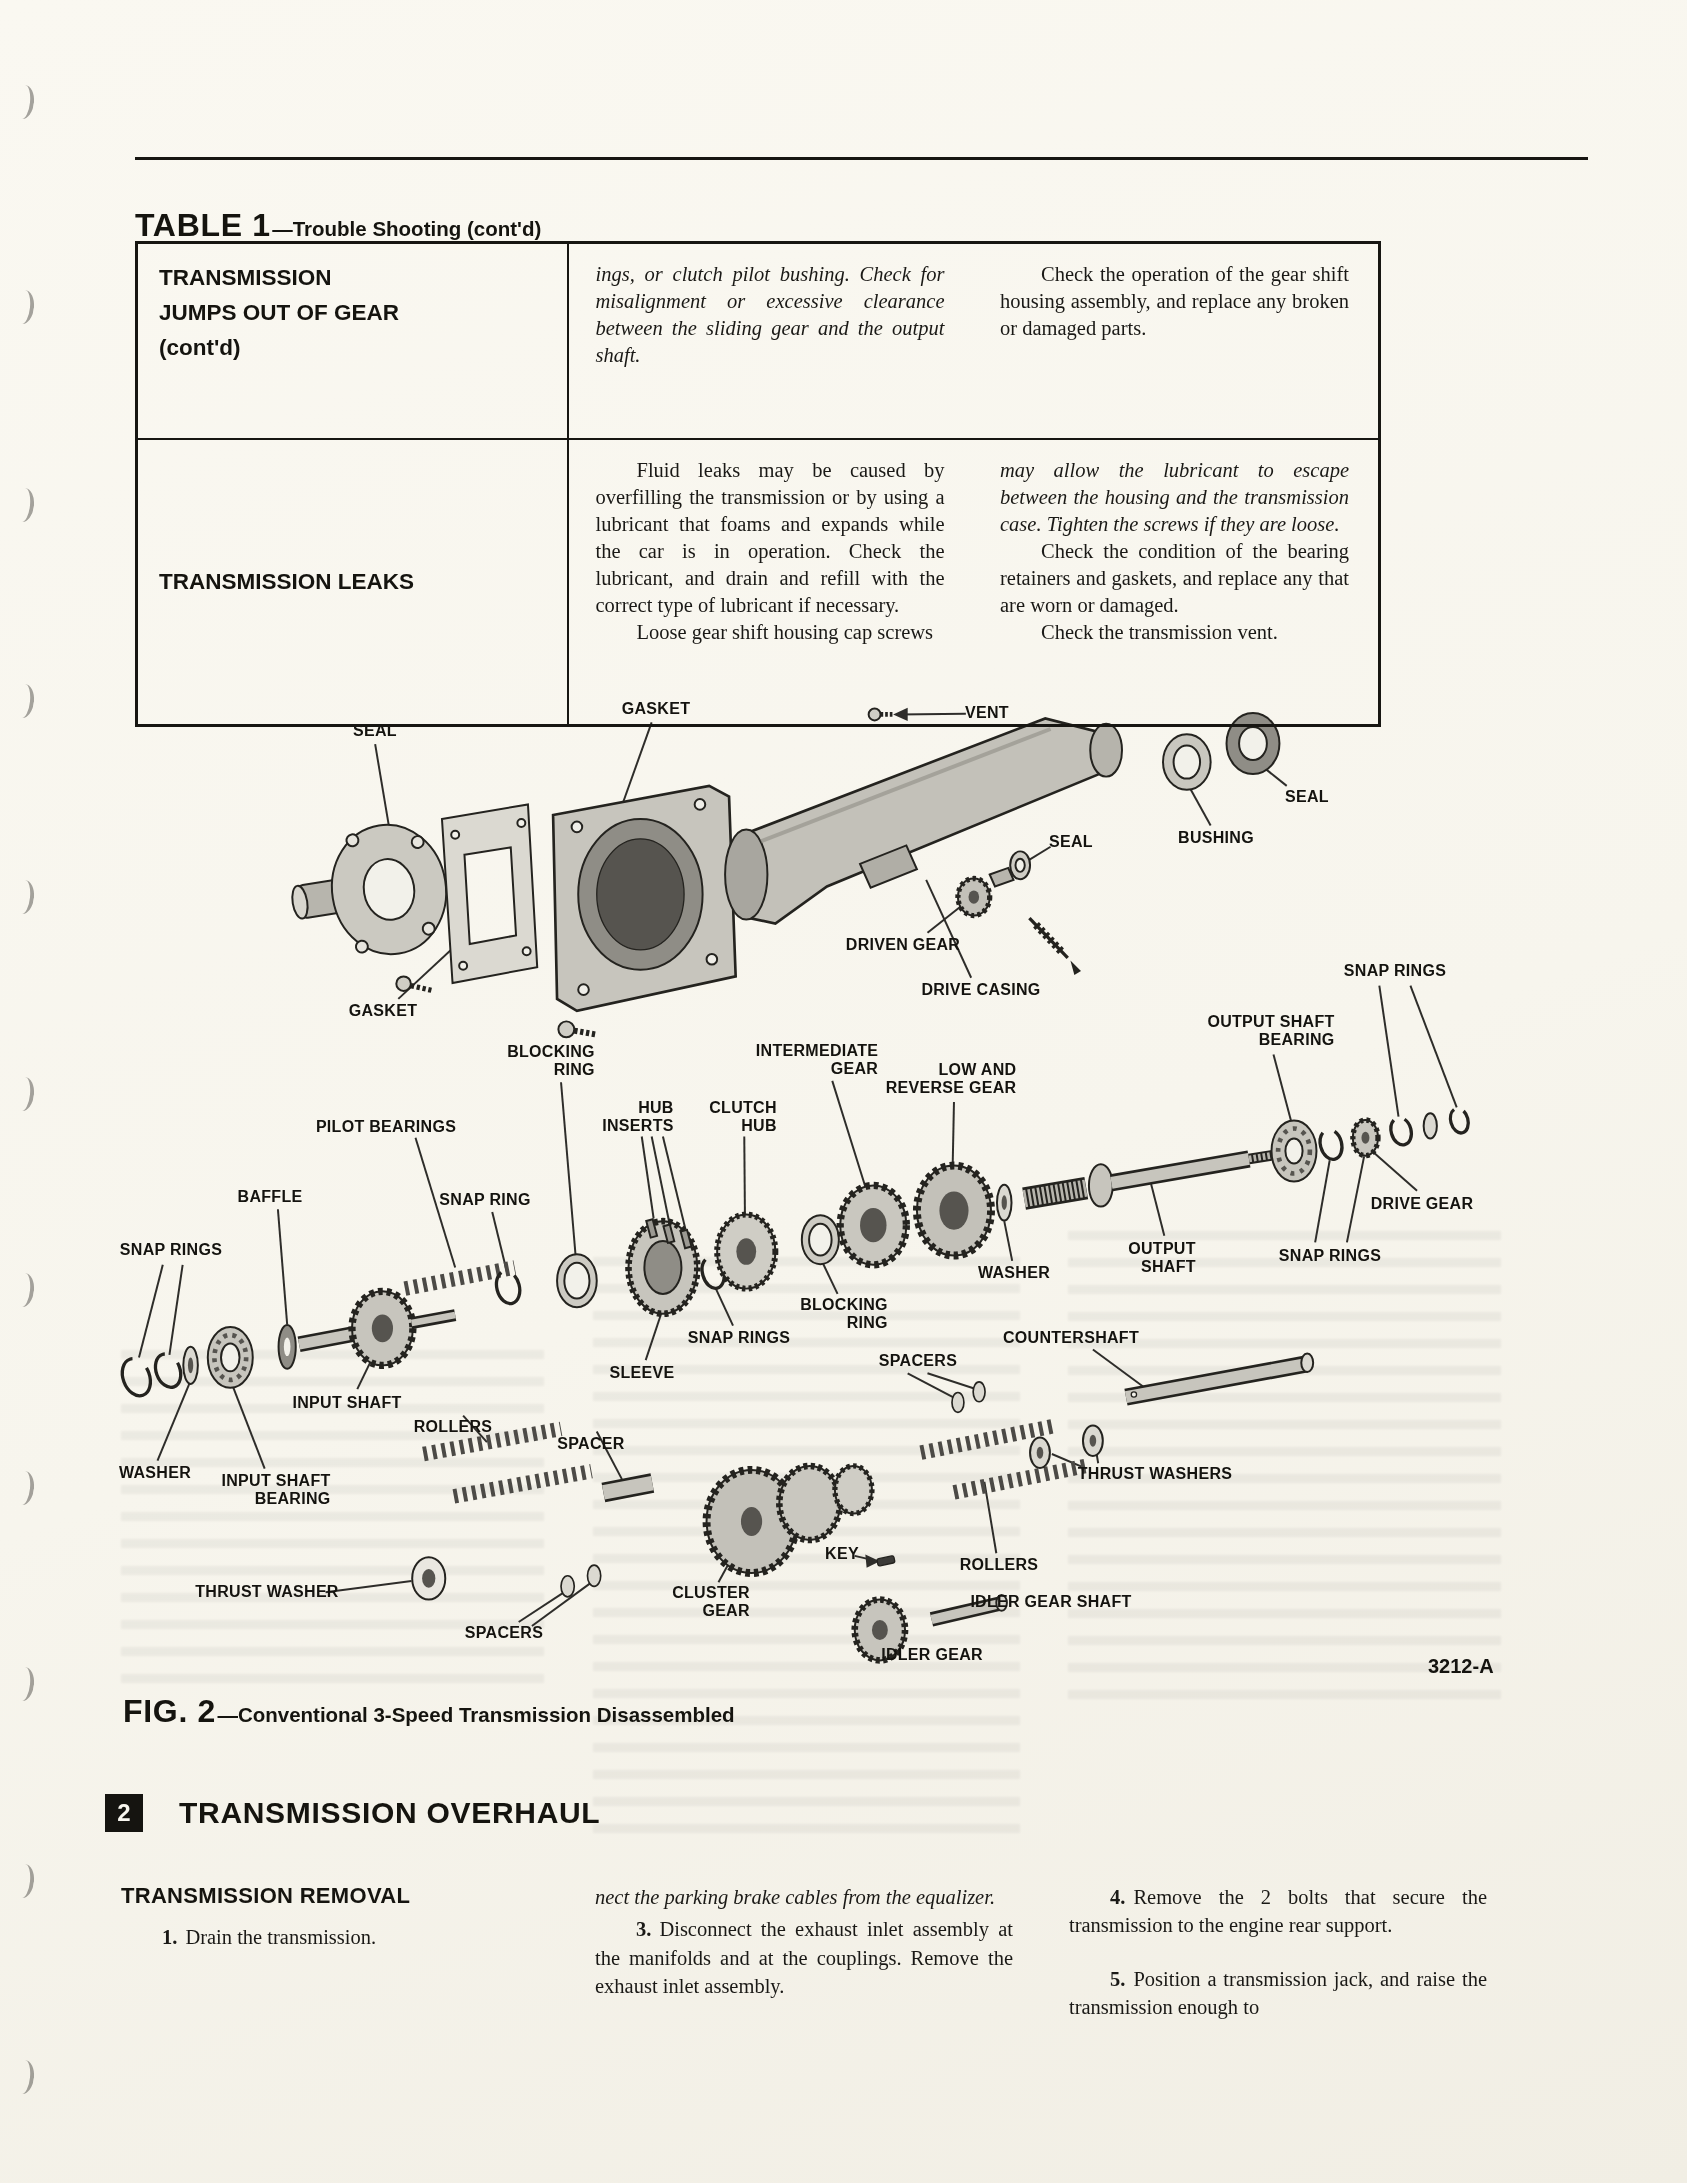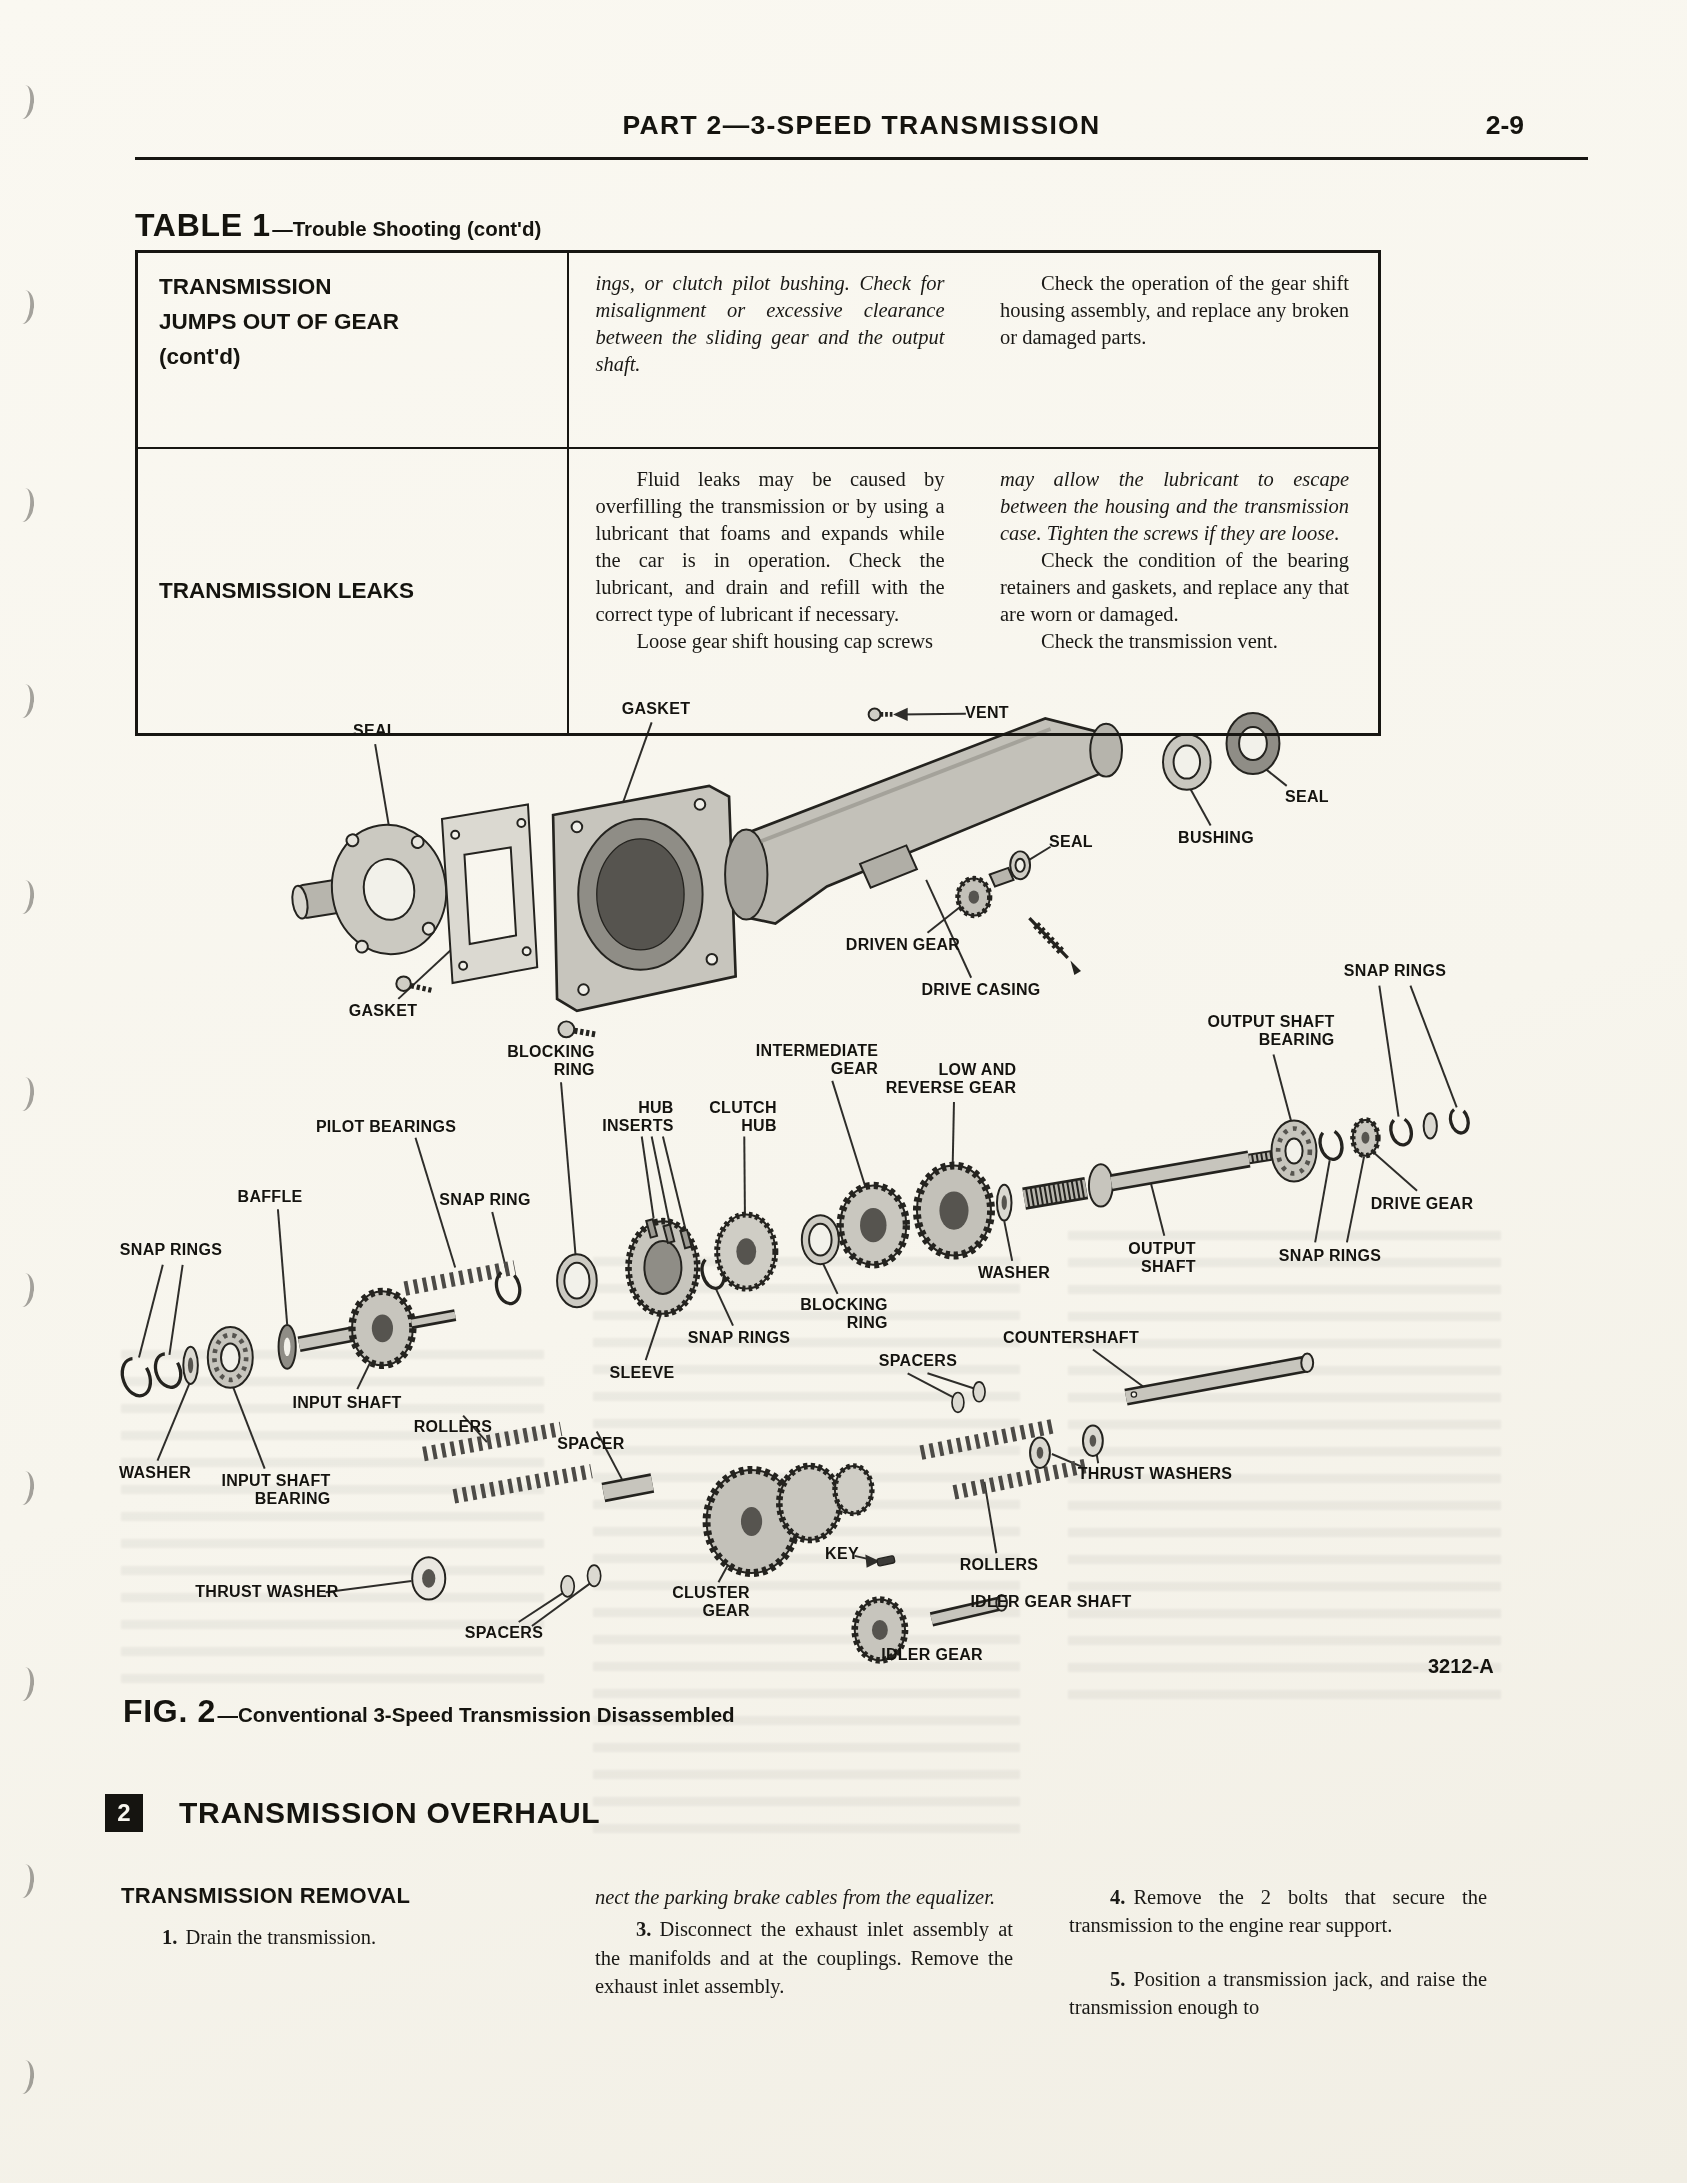--- a/index.html
+++ b/index.html
@@ -14,21 +14,21 @@
   
   .header{position:absolute;left:135px;top:110px;width:1453px;height:36px;z-index:5;}
   .header-title{position:absolute;left:0;right:0;text-align:center;
                 font:700 26.5px "Liberation Sans",sans-serif;letter-spacing:1.3px;color:#15140f;}
   .page-num{position:absolute;right:64px;top:0;font:700 26.5px "Liberation Sans",sans-serif;color:#15140f;}
   .rule{position:absolute;left:135px;top:157px;width:1453px;height:3.3px;background:#17161277;background:#171612;z-index:5;}
   
   .table-block{position:absolute;left:135px;top:209px;width:1246px;z-index:5;}
   .big-label{font:700 32px/1 "Liberation Sans",sans-serif;letter-spacing:0.7px;color:#15140f;}
   .title-rest{font:700 20.5px/1 "Liberation Sans",sans-serif;color:#15140f;margin-left:1.3px;}
-  .ts-table{margin-top:9px;border:3.3px solid #171612;background:transparent;}
+  .ts-table{margin-top:0;border:3.3px solid #171612;background:transparent;}
   .ts-row{display:grid;grid-template-columns:431px 1fr 1fr;}
   .ts-row1{border-top:2.6px solid #171612;}
   .ts-cond{border-right:2.6px solid #171612;font:700 22.5px/1.55 "Liberation Sans",sans-serif;
            padding:17px 13.2px 17px 21px;white-space:pre-line;color:#15140f;min-height:0;}
   .ts-cond.center{display:flex;align-items:center;}
   .ts-cell{padding:17px 29px 17px 26.5px;}
   .ts-cell p{margin:0;font-size:20.5px;line-height:1.32;text-align:justify;}
   .ind{text-indent:2em;}
   .noind{text-indent:0;font-style:italic;}
   .ts-row0 .ts-cond,.ts-row0 .ts-cell{min-height:160px;}
@@ -67,24 +67,20 @@
   <div class="bmark" style="top:1273px"></div>
   <div class="bmark" style="top:1471px"></div>
   <div class="bmark" style="top:1667px"></div>
   <div class="bmark" style="top:1864px"></div>
   <div class="bmark" style="top:2060px"></div>
 
   <div class="ghost" style="left:1068px;top:1231px;width:433px;height:483px"></div>
   <div class="ghost" style="left:593px;top:1257px;width:427px;height:582px"></div>
   <div class="ghost" style="left:121px;top:1350px;width:423px;height:337px"></div>
 
-  <div class="header">
-    <div class="header-title"><span>PART 2</span><span>—3-SPEED TRANSMISSION</span></div>
-    <div class="page-num">2-9</div>
-  </div>
   <div class="rule"></div>
 
   <div class="table-block">
     <div>
       <span class="big-label">TABLE 1</span><span class="title-rest">—Trouble Shooting (cont'd)</span>
     </div>
     <div class="ts-table">
       <div class="ts-row ts-row0">
         <div class="ts-cond">TRANSMISSION
 JUMPS OUT OF GEAR

